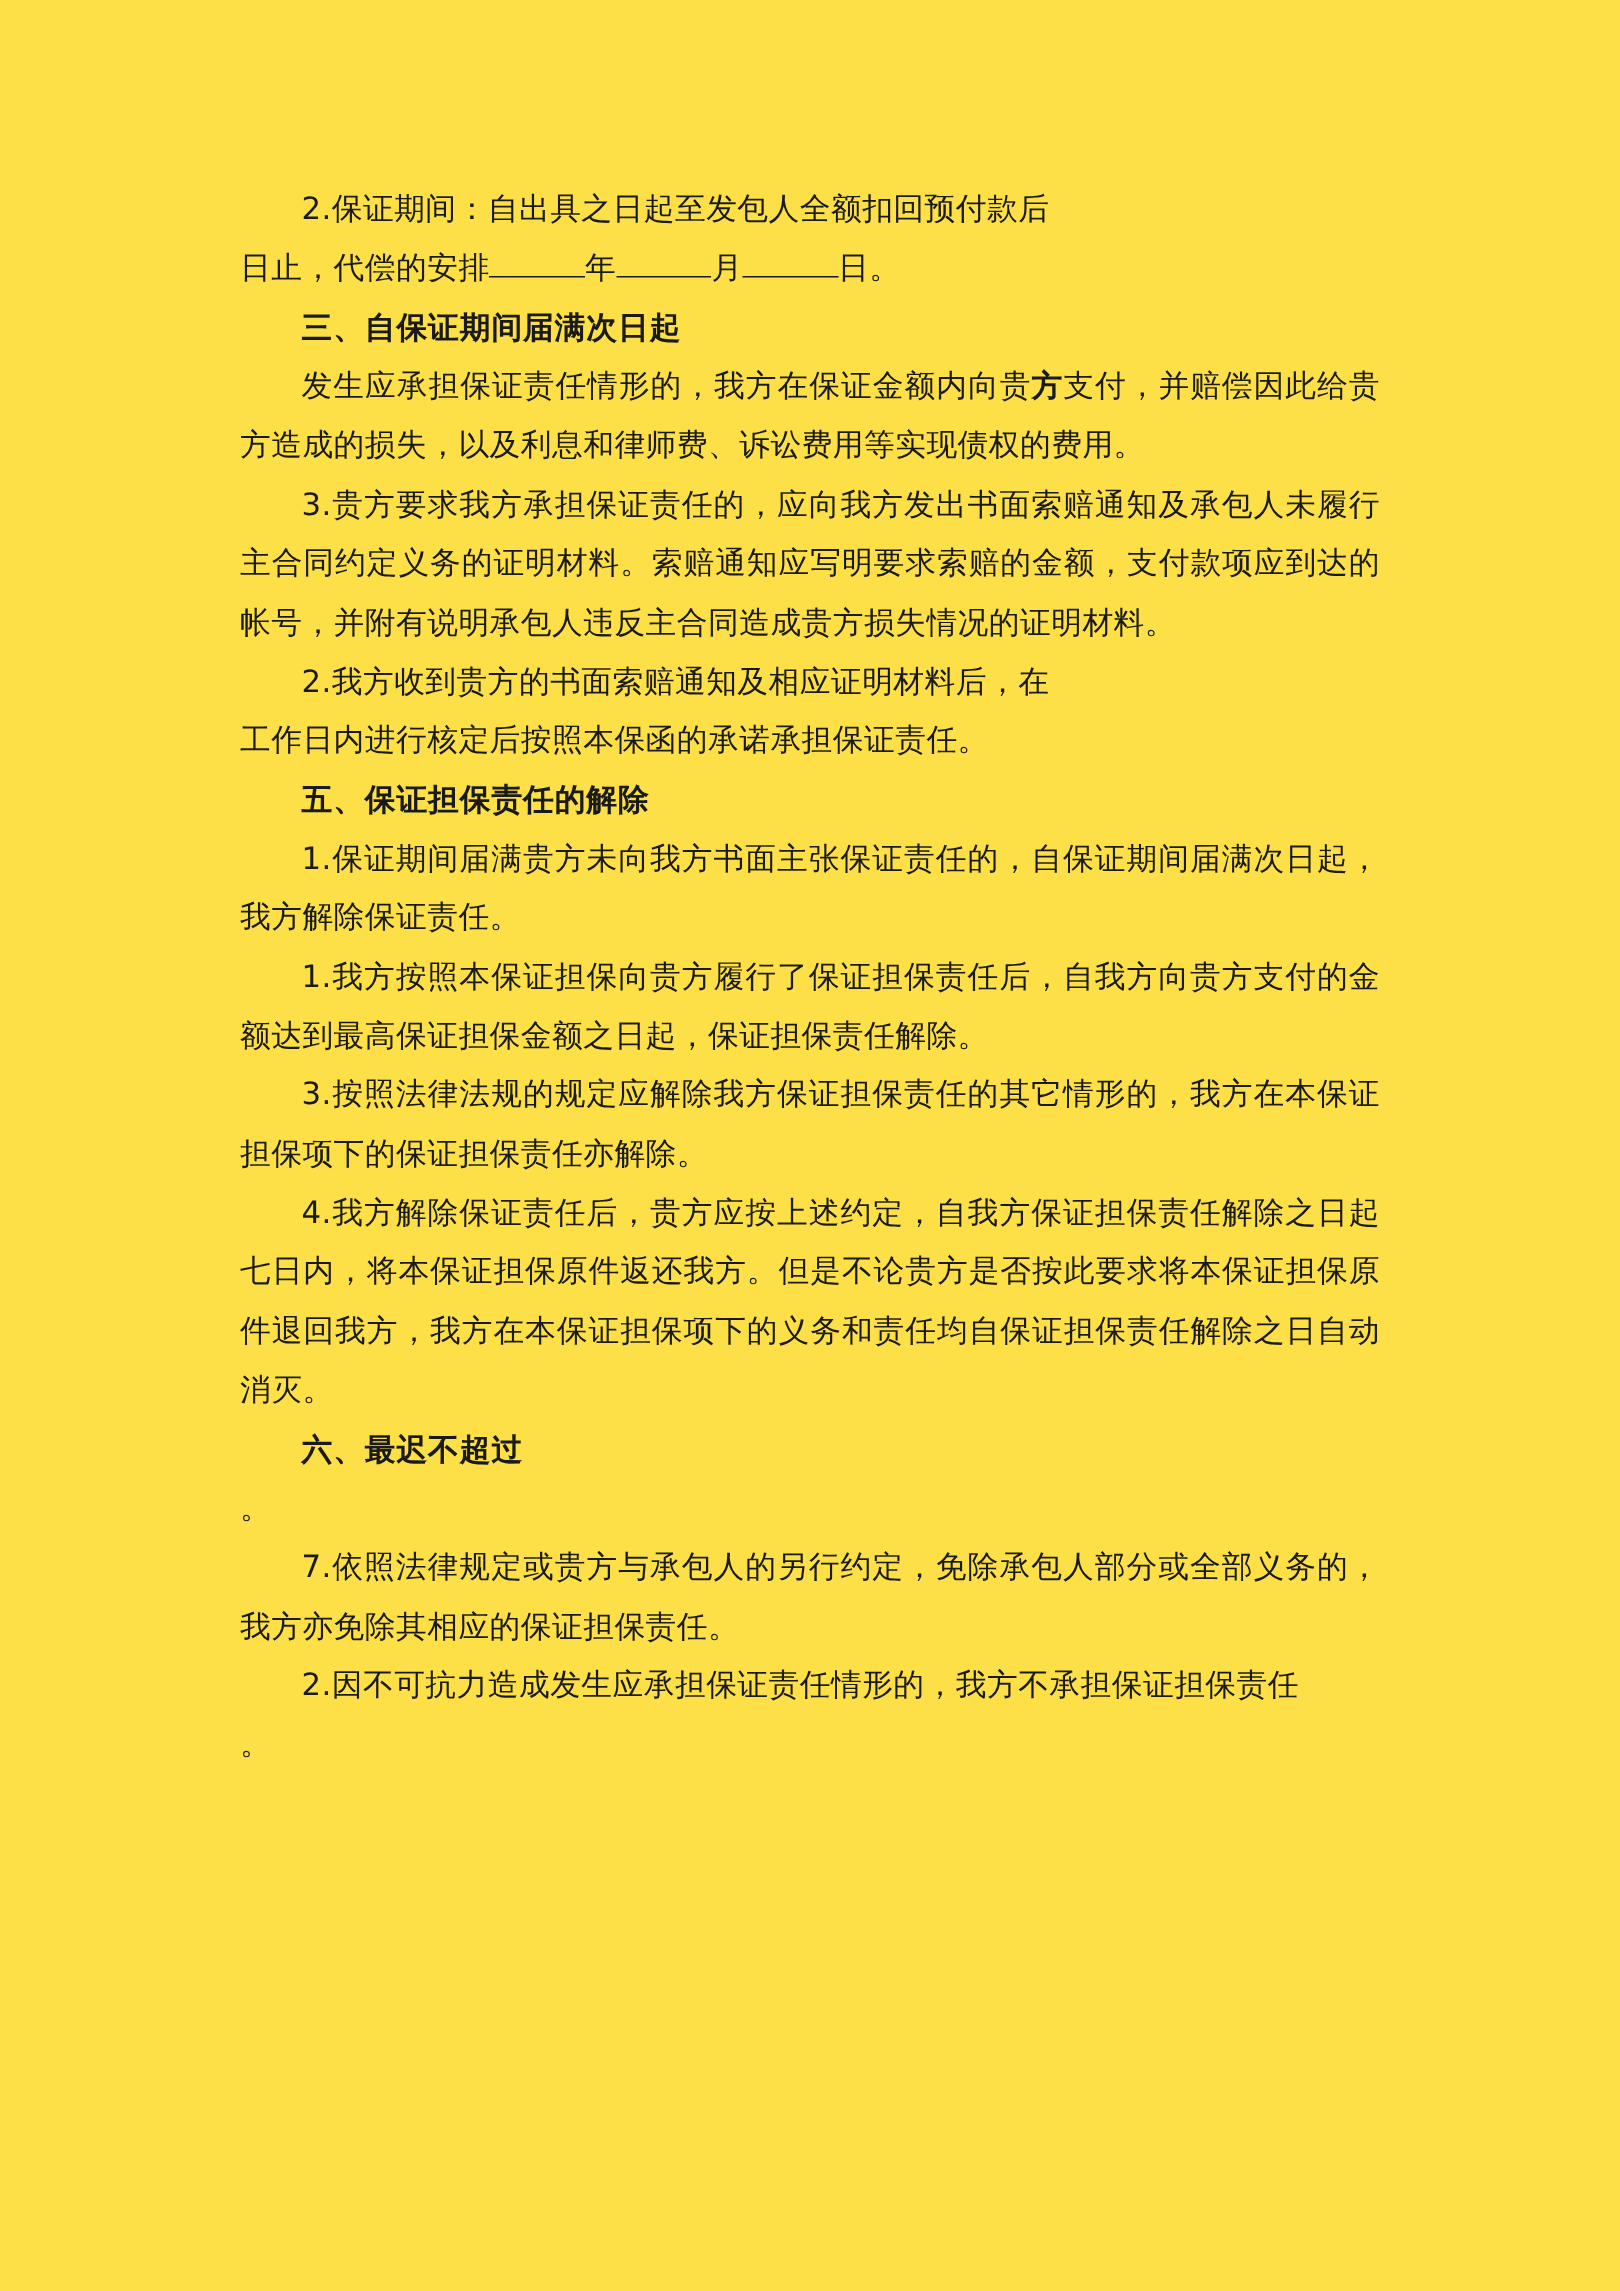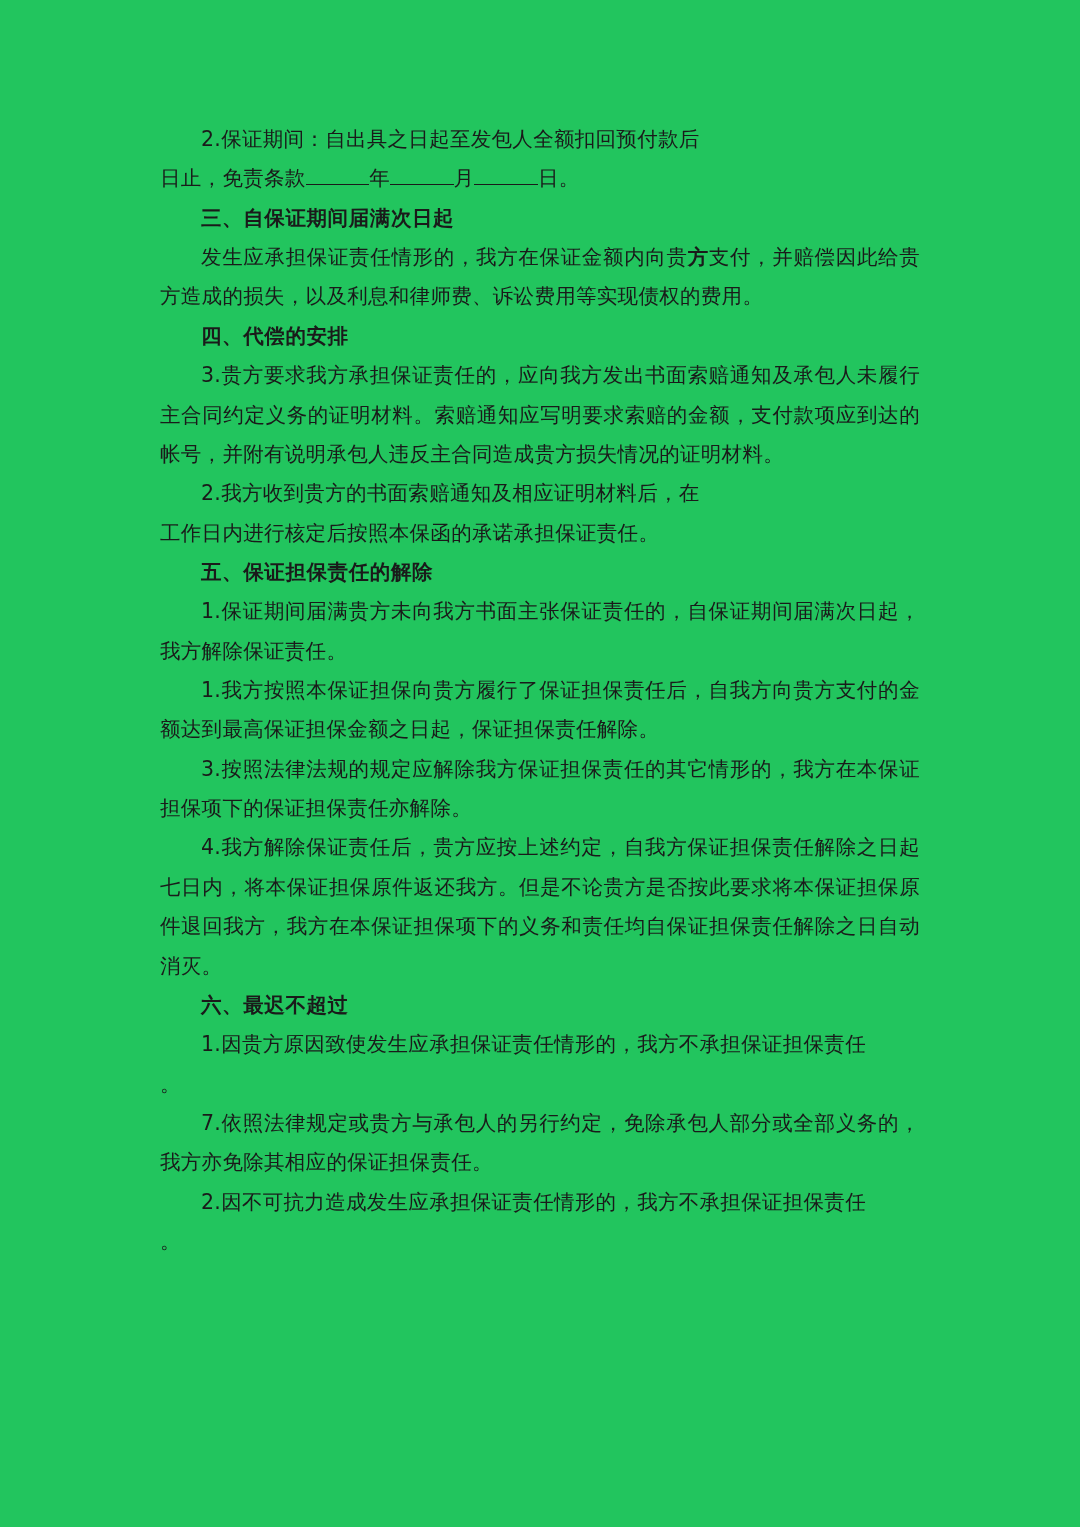--- a/index.html
+++ b/index.html
@@ -8,21 +8,21 @@
     background: #ffffff;
   }
   body {
     font-family: "DejaVu Sans", "Liberation Sans", sans-serif;
     color: #1a1a1a;
   }
   .page {
     position: relative;
     width: 1080px;
     height: 1527px;
-    background: #22c55e;
+    background: #fde047;
     box-sizing: border-box;
     padding: 120px 160px 60px 160px;
     overflow: hidden;
   }
   .doc-body {
     font-size: 20.5px;
     line-height: 1.92;
     letter-spacing: 0.3px;
     text-align: justify;
     text-justify: inter-ideograph;
@@ -52,47 +52,45 @@
   }
 </style>
 </head>
 <body>
 
 <div class="page">
   <div class="doc-body">
 
     <p class="para">2.保证期间：自出具之日起至发包人全额扣回预付款后</p>
 
-    <p class="para noindent"><span>日止，免责条款</span><span class="blank-line"></span><span>年</span><span class="blank-line"></span><span>月</span><span class="blank-line"></span><span>日。</span></p>
+    <p class="para noindent"><span>日止，代偿的安排</span><span class="blank-line"></span><span>年</span><span class="blank-line"></span><span>月</span><span class="blank-line"></span><span>日。</span></p>
 
     <p class="heading">三、自保证期间届满次日起</p>
 
     <p class="para"><span>发生应承担保证责任情形的，我方在保证金额内向贵</span><span class="bold-inline">方</span><span>支付，并赔偿因此给贵方造成的损失，以及利息和律师费、诉讼费用等实现债权的费用。</span></p>
 
-    <p class="heading">四、代偿的安排</p>
 
     <p class="para">3.贵方要求我方承担保证责任的，应向我方发出书面索赔通知及承包人未履行主合同约定义务的证明材料。索赔通知应写明要求索赔的金额，支付款项应到达的帐号，并附有说明承包人违反主合同造成贵方损失情况的证明材料。</p>
 
     <p class="para">2.我方收到贵方的书面索赔通知及相应证明材料后，在</p>
 
     <p class="para noindent">工作日内进行核定后按照本保函的承诺承担保证责任。</p>
 
     <p class="heading">五、保证担保责任的解除</p>
 
     <p class="para">1.保证期间届满贵方未向我方书面主张保证责任的，自保证期间届满次日起，我方解除保证责任。</p>
 
     <p class="para">1.我方按照本保证担保向贵方履行了保证担保责任后，自我方向贵方支付的金额达到最高保证担保金额之日起，保证担保责任解除。</p>
 
     <p class="para">3.按照法律法规的规定应解除我方保证担保责任的其它情形的，我方在本保证担保项下的保证担保责任亦解除。</p>
 
     <p class="para">4.我方解除保证责任后，贵方应按上述约定，自我方保证担保责任解除之日起七日内，将本保证担保原件返还我方。但是不论贵方是否按此要求将本保证担保原件退回我方，我方在本保证担保项下的义务和责任均自保证担保责任解除之日自动消灭。</p>
 
     <p class="heading">六、最迟不超过</p>
 
-    <p class="para">1.因贵方原因致使发生应承担保证责任情形的，我方不承担保证担保责任</p>
 
     <p class="para noindent">。</p>
 
     <p class="para">7.依照法律规定或贵方与承包人的另行约定，免除承包人部分或全部义务的，我方亦免除其相应的保证担保责任。</p>
 
     <p class="para">2.因不可抗力造成发生应承担保证责任情形的，我方不承担保证担保责任</p>
 
     <p class="para noindent">。</p>
 
   </div>

